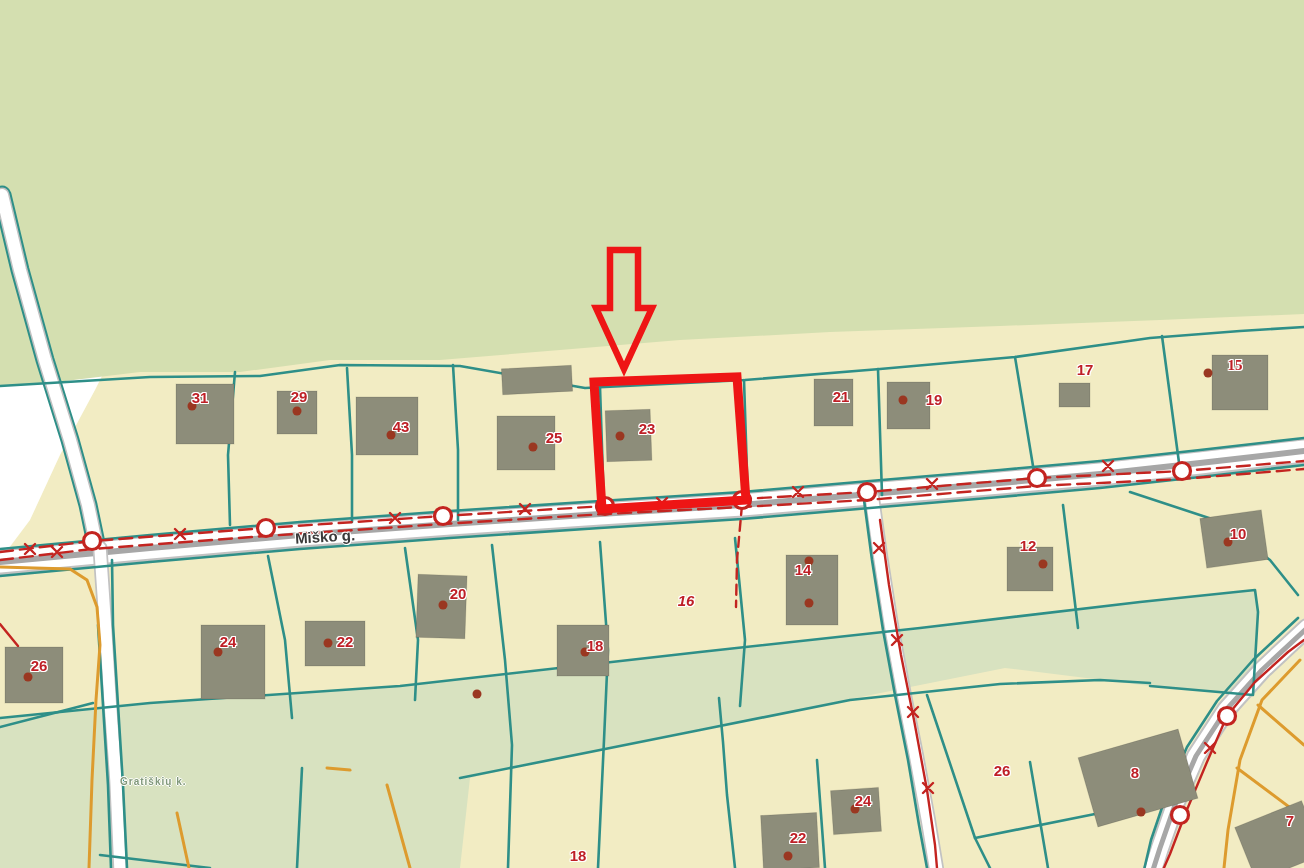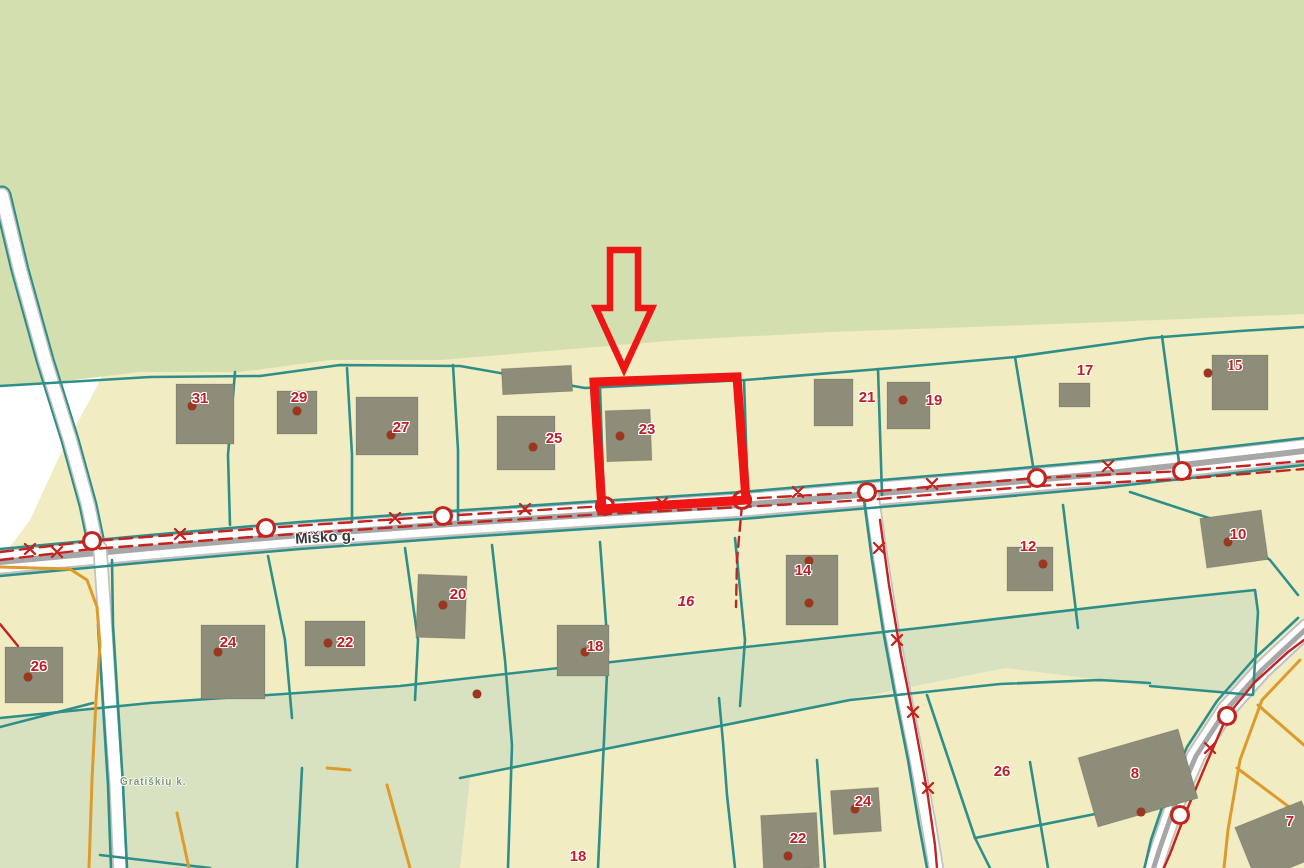--- a/index.html
+++ b/index.html
@@ -198,24 +198,24 @@
       <polygon points="594,382 737,377 746,500 602,509" stroke-width="9"></polygon>
       <path d="M610,250 H638 V308 H652 L624,369 L596,308 H610 Z" stroke-width="6.5"></path>
     </g>
   </svg>
 
   <div id="labels-layer">
     <div class="street-label">Miško g.</div>
     <div class="village-label">Gratiškių k.</div>
   <div class="plot-num" style="left: 200px; top: 397px;">31</div>
       <div class="plot-num" style="left: 299px; top: 396px;">29</div>
-      <div class="plot-num" style="left: 401px; top: 426px;">27</div>
+      <div class="plot-num" style="left: 401px; top: 426px;">43</div>
       <div class="plot-num" style="left: 542px; top: 437px; margin-left: 12px;">25</div>
       <div class="plot-num" style="left: 627px; top: 428px; padding-left: 40px;">23</div>
-      <div class="plot-num" style="left: 867px; top: 396px;">21</div>
+      <div class="plot-num" style="left: 841px; top: 396px;">21</div>
       <div class="plot-num" style="left: 921px; top: 399px; margin-left: 13px;">19</div>
       <div class="plot-num" style="left: 1079px; top: 369px; margin-left: 6px;">17</div>
       <div class="plot-num" style="left: 1235px; top: 365px; font-family: Liberation Serif, serif;">15</div>
       <div class="plot-num" style="left: 1238px; top: 533px;">10</div>
       <div class="plot-num" style="left: 1028px; top: 545px;">12</div>
       <div class="plot-num" style="left: 803px; top: 569px;">14</div>
       <div class="plot-num" style="left: 686px; top: 600px; font-style: italic;">16</div>
       <div class="plot-num" style="left: 595px; top: 645px;">18</div>
       <div class="plot-num" style="left: 458px; top: 593px;">20</div>
       <div class="plot-num" style="left: 345px; top: 641px;">22</div>

